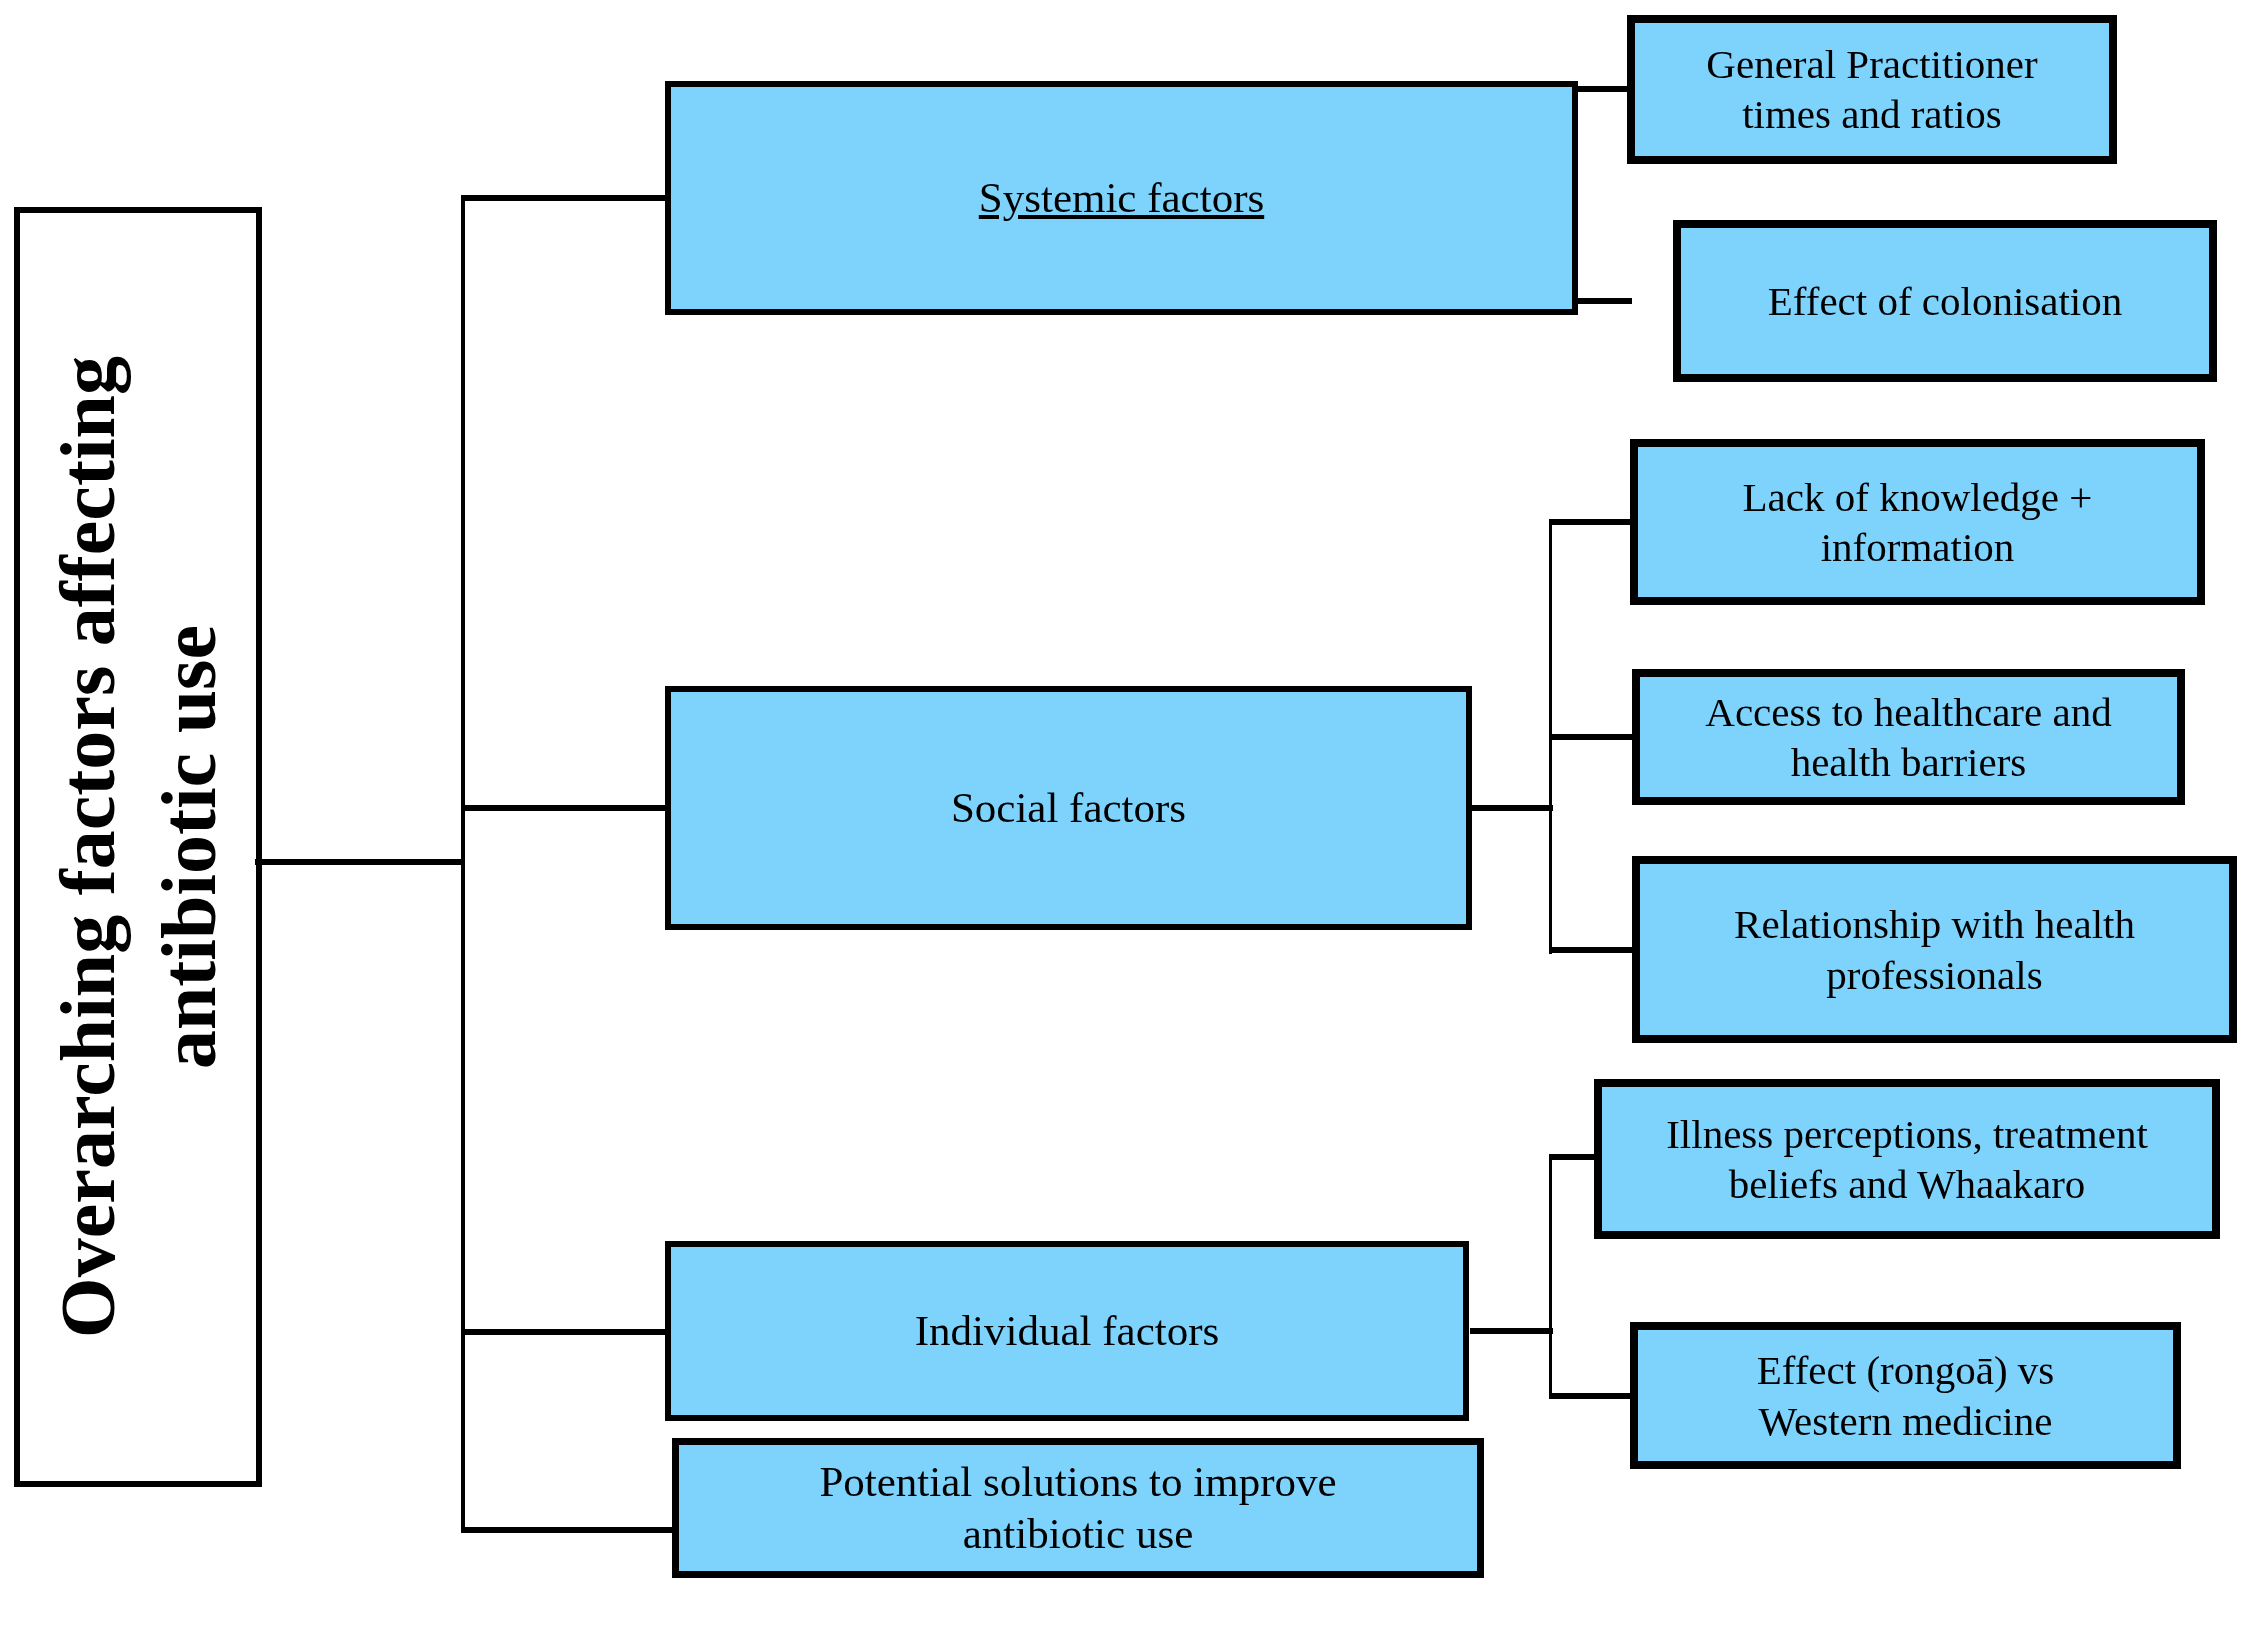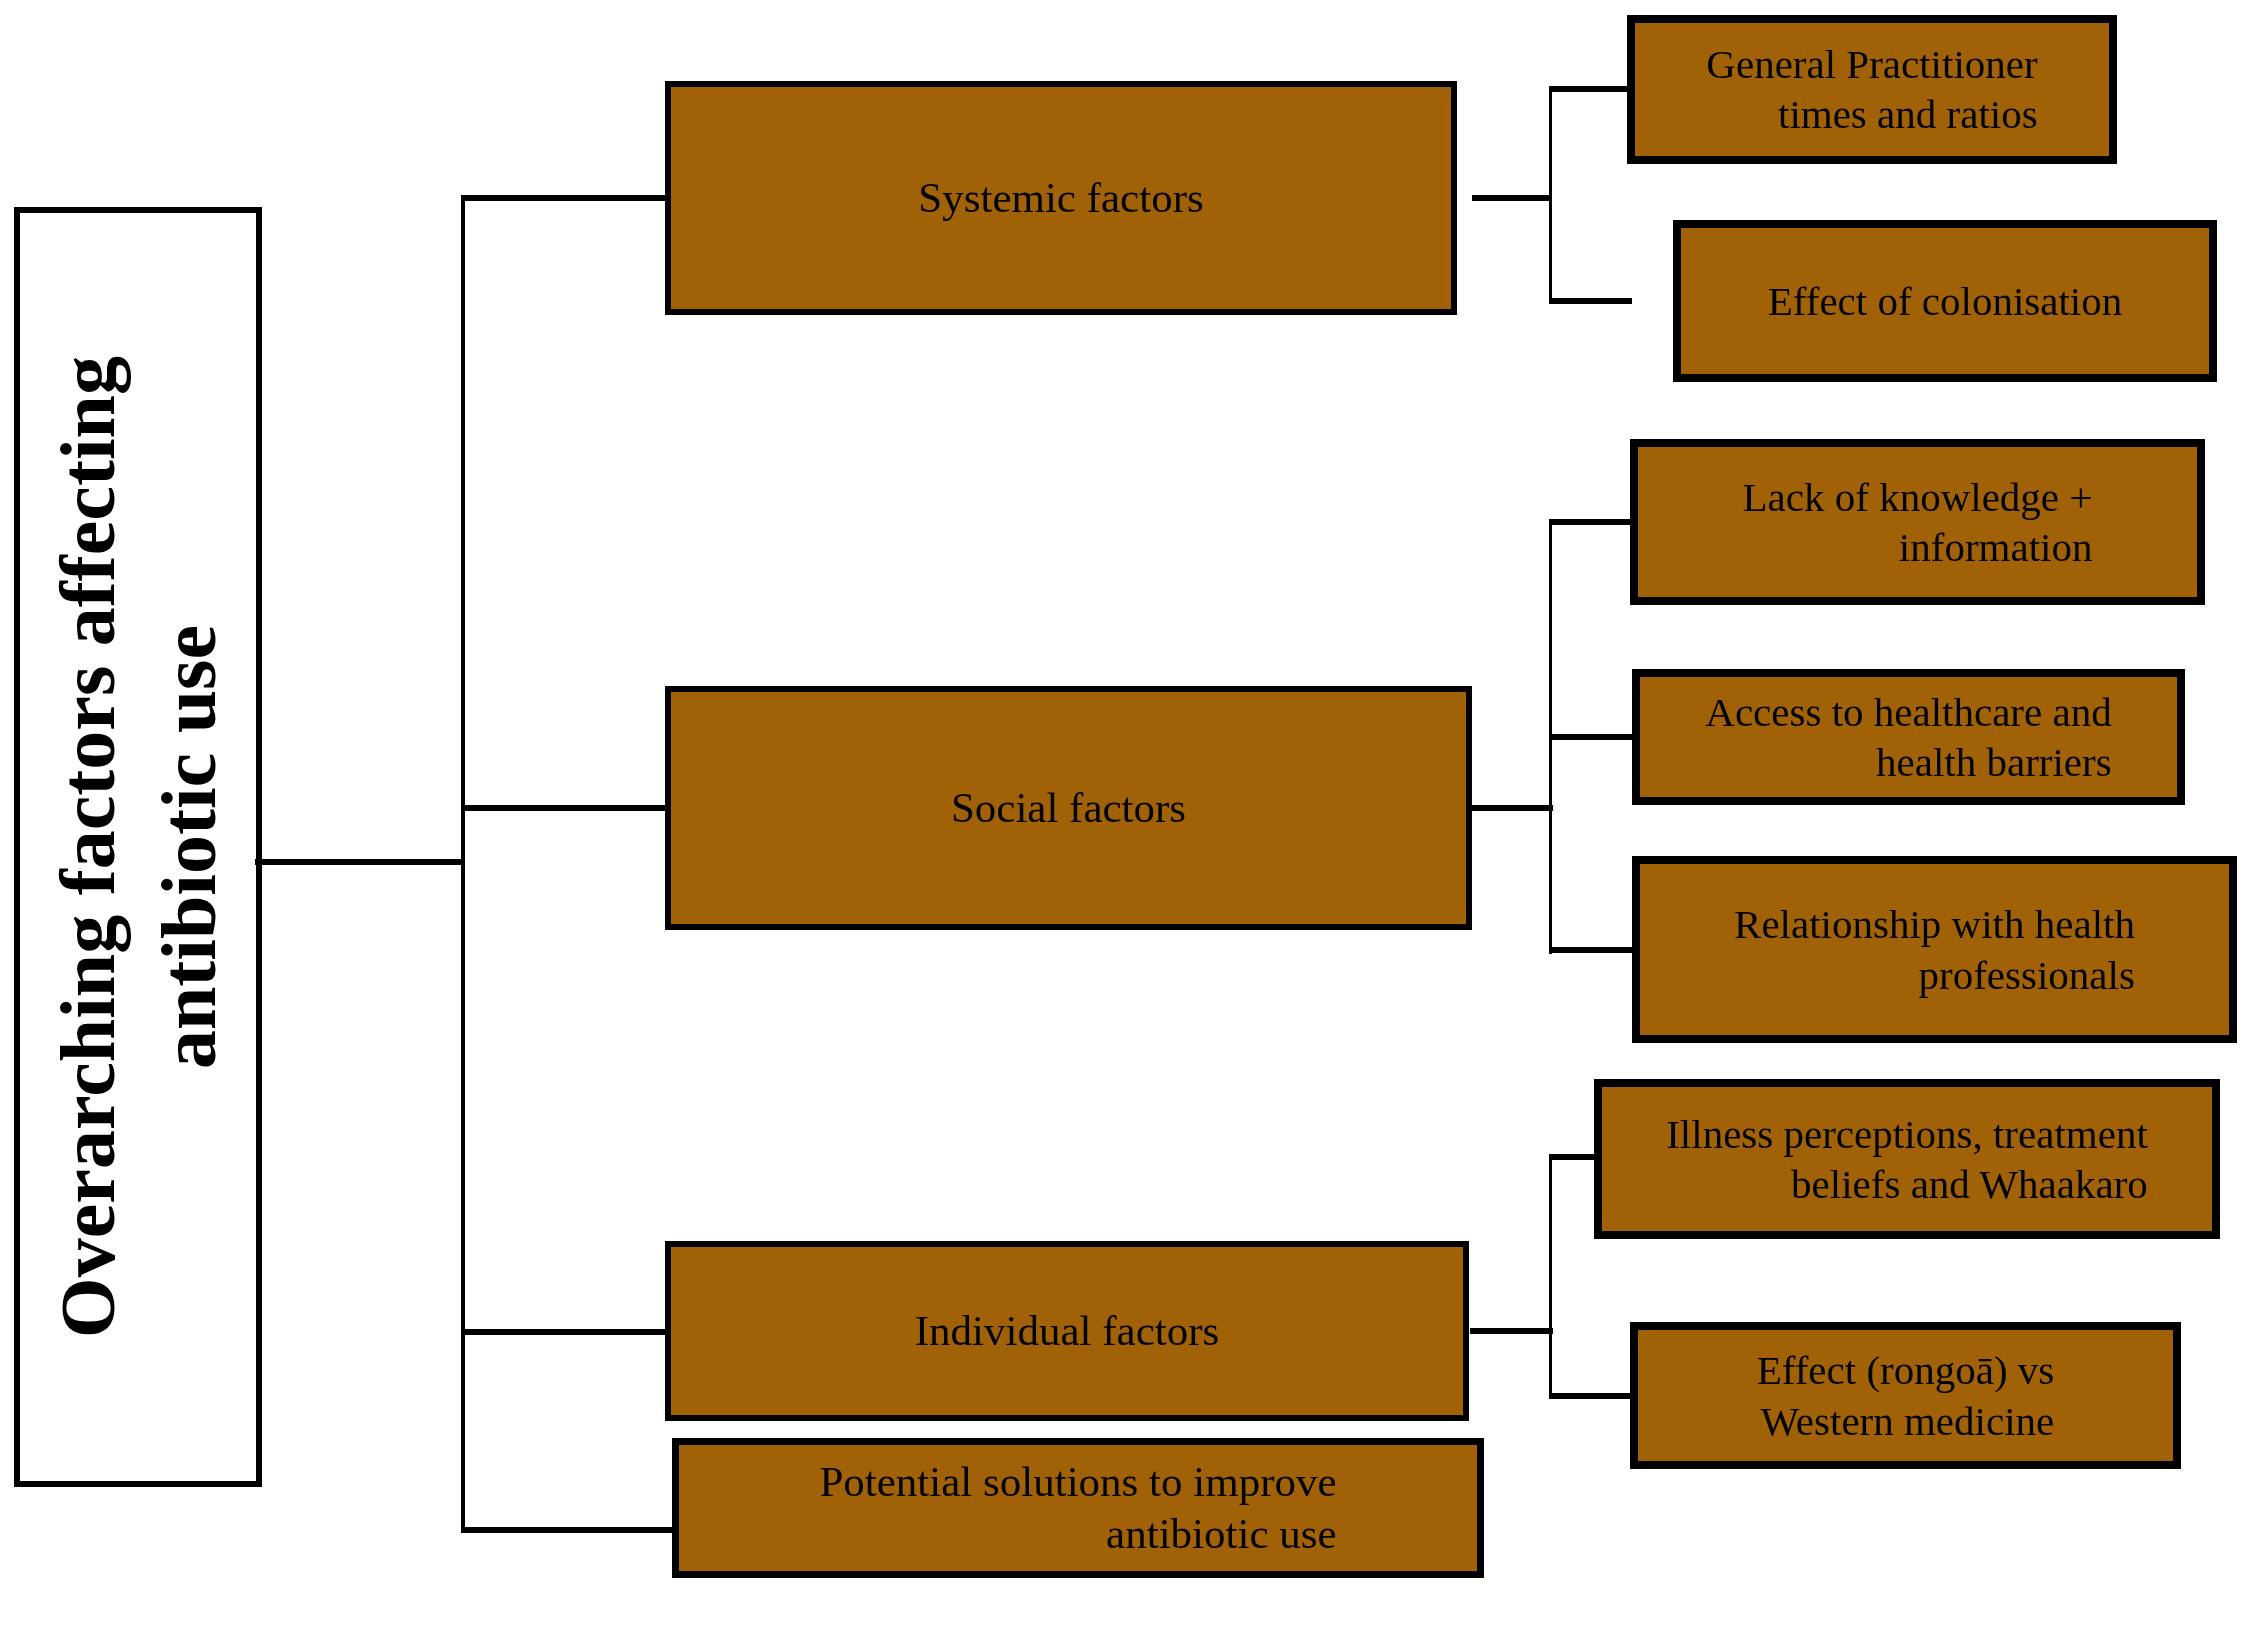--- a/index.html
+++ b/index.html
@@ -11,27 +11,27 @@
     position: relative;
     width: 2261px;
     height: 1631px;
     background: #ffffff;
     font-family: "Liberation Serif", "DejaVu Serif", serif;
     color: #000000;
     overflow: hidden;
   }
   .box {
     position: absolute;
-    background: #a16207;
+    background: #7dd3fc;
     border: 6.8px solid #000000;
     box-sizing: border-box;
     display: flex;
     align-items: center;
     justify-content: center;
-    text-align: right;
+    text-align: center;
     white-space: pre-line;
     font-size: 43px;
     line-height: 1.22;
     color: #000000;
   }
   .box.child {
     border-width: 8.5px;
     font-size: 41px;
   }
   .line {
@@ -53,21 +53,21 @@
     width: 1261px;
     transform: translate(-50%, -50%) rotate(-90deg);
     text-align: center;
     font-size: 78px;
     font-weight: 700;
     line-height: 1.3;
     white-space: pre-line;
     color: #000000;
   }
   
-  .b-systemic    { left: 665px;  top: 81px;   width: 792px; height: 234px; }
+  .b-systemic    { left: 665px;  top: 81px;   width: 913px; height: 234px; text-decoration: underline; }
   .b-social      { left: 665px;  top: 686px;  width: 807px; height: 244px; }
   .b-individual  { left: 665px;  top: 1241px; width: 804px; height: 180px; }
   .b-solutions   { left: 672px;  top: 1438px; width: 812px; height: 140px; border-width: 7.7px; }
   
   .b-gp          { left: 1627px; top: 14.5px;   width: 490px; height: 149px; }
   .b-effect      { left: 1632px; top: 220px;  width: 544px; height: 162px; margin-left: 41px; }
   .b-lack        { left: 1630px; top: 439px;  width: 575px; height: 166px; }
   .b-access      { left: 1632px; top: 669px;  width: 553px; height: 136px; }
   .b-relationship{ left: 1632px; top: 856px; width: 605px; height: 187px; }
   .b-illness     { left: 1594px; top: 1079px; width: 626px; height: 160px; }

